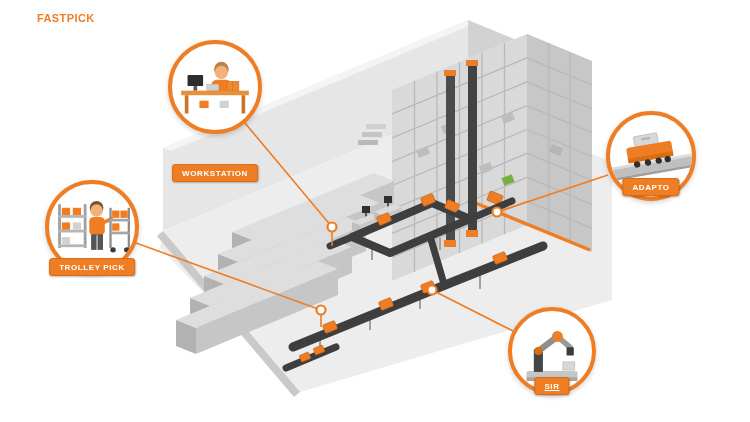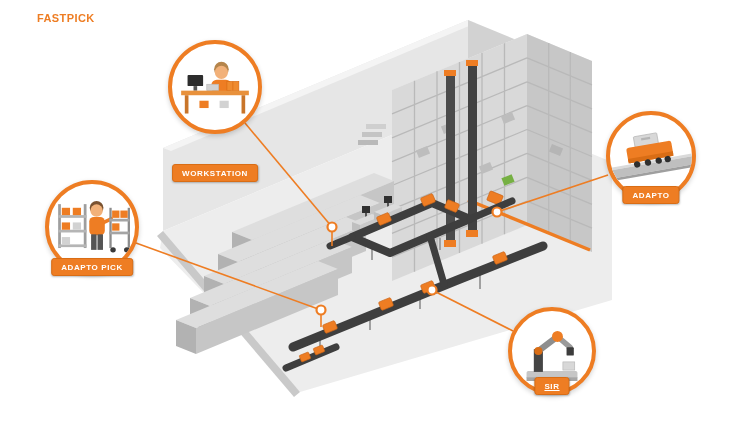--- a/index.html
+++ b/index.html
@@ -255,40 +255,40 @@
         <rect x="66" y="38" width="22" height="3" fill="#a5a5a5"></rect>
           <rect x="66" y="52" width="22" height="3" fill="#a5a5a5"></rect>
         <rect x="69" y="29" width="8" height="8" fill="#EE7D23"></rect>
           <rect x="78" y="29" width="8" height="8" fill="#EE7D23"></rect>
         <rect x="69" y="43" width="8" height="8" fill="#EE7D23"></rect>
         <circle cx="70" cy="72" r="3" fill="#3a3a3a"></circle>
           <circle cx="85" cy="72" r="3" fill="#3a3a3a"></circle>
       </g>
     </svg>
   </div>
-  <div class="badge" style="left:92px;top:258px;">ADAPTO PICK</div>
+  <div class="badge" style="left:92px;top:258px;">TROLLEY PICK</div>
 
   <div class="callout-circle" style="left:606px;top:111px;width:90px;height:90px;">
     <svg viewBox="0 0 90 90">
       <g transform="rotate(-10 45 48)">
         <rect x="0" y="50" width="90" height="3" fill="#dadada"></rect>
         <rect x="0" y="53" width="90" height="9" fill="#bfbfbf"></rect>
         <rect x="0" y="62" width="90" height="3" fill="#9f9f9f"></rect>
         <rect x="30" y="21" width="26" height="12" rx="1" fill="#d8d8d8" stroke="#b5b5b5" stroke-width="0.8"></rect>
         <rect x="38" y="24" width="10" height="2.5" fill="#b5b5b5"></rect>
         <rect x="20" y="32" width="50" height="17" rx="3" fill="#EE7D23"></rect>
         <rect x="20" y="44" width="50" height="5" fill="#D96D15"></rect>
         <circle cx="29" cy="51.5" r="3.5" fill="#2f2f2f"></circle>
           <circle cx="41" cy="51.5" r="3.5" fill="#2f2f2f"></circle>
         <circle cx="53" cy="51.5" r="3.5" fill="#2f2f2f"></circle>
           <circle cx="63" cy="51.5" r="3.5" fill="#2f2f2f"></circle>
       </g>
     </svg>
   </div>
-  <div class="badge" style="left:651px;top:186px;">ADAPTO</div>
+  <div class="badge" style="left:651px;top:178px;">ADAPTO</div>
 
   <div class="callout-circle" style="left:508px;top:307px;width:88px;height:88px;">
     <svg viewBox="0 0 88 88">
       <rect x="16" y="66" width="56" height="9" rx="2" fill="#c6c6c6"></rect>
       <rect x="16" y="73" width="56" height="4" fill="#a6a6a6"></rect>
       <rect x="24" y="42" width="10" height="25" fill="#454545"></rect>
       <line x1="29" y1="44" x2="50" y2="28" stroke="#8e8e8e" stroke-width="7" stroke-linecap="round"></line>
       <line x1="50" y1="28" x2="64" y2="40" stroke="#9a9a9a" stroke-width="6" stroke-linecap="round"></line>
       <circle cx="29" cy="44" r="4.5" fill="#D96D15"></circle>
       <circle cx="50" cy="28" r="6" fill="#EE7D23"></circle>

